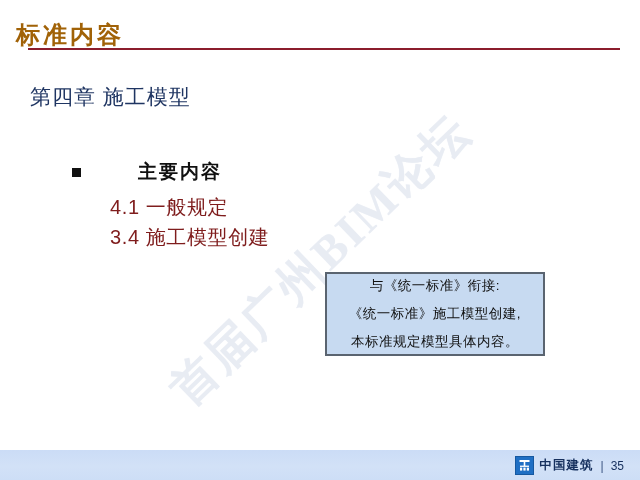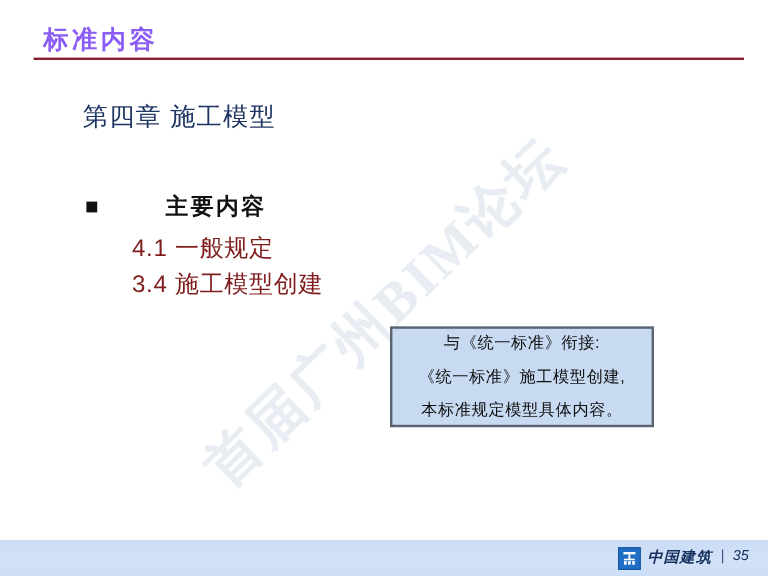--- a/index.html
+++ b/index.html
@@ -37,27 +37,27 @@
     font-weight: 700;
     letter-spacing: 3px;
     color: #e8ecf3;
     white-space: nowrap;
     text-shadow: 0 0 1px #eceff5;
   }
 
   
   #header-title {
     position: absolute;
-    left: 36px;
+    left: 16px;
     top: 19px;
     font-family: "Liberation Serif", "DejaVu Serif", serif;
-    font-size: 21px;
+    font-size: 24px;
     font-weight: 700;
     letter-spacing: 3px;
-    color: #8b5cf6;
+    color: #a16207;
     z-index: 3;
   }
   #header-rule {
     position: absolute;
     left: 28px;
     top: 48px;
     width: 592px;
     height: 2px;
     background: #8b1d2c;
     z-index: 3;
@@ -66,21 +66,20 @@
   
   #chapter-heading {
     position: absolute;
     left: 30px;
     top: 83px;
     font-size: 21px;
     font-weight: 400;
     letter-spacing: 1px;
     color: #1f3562;
     z-index: 3;
-    margin-left: 39px;
   }
 
   
   #main-bullet {
     position: absolute;
     left: 72px;
     top: 159px;
     display: flex;
     align-items: center;
     z-index: 3;
@@ -148,24 +147,23 @@
     width: 640px;
     height: 30px;
     background: linear-gradient(180deg, #cbdcf6 0%, #d2e1f7 55%, #cddef6 100%);
     z-index: 2;
   }
   #footer-brand {
     position: absolute;
     right: 16px;
     top: 456px;
     display: flex;
-    align-items: flex-start;
+    align-items: center;
     gap: 6px;
     z-index: 4;
-    font-style: italic;
   }
   #footer-brand .logo {
     width: 19px;
     height: 19px;
     background: #1f6fc4;
     border: 1px solid #1558a0;
     box-sizing: border-box;
     display: flex;
     align-items: center;
     justify-content: center;

